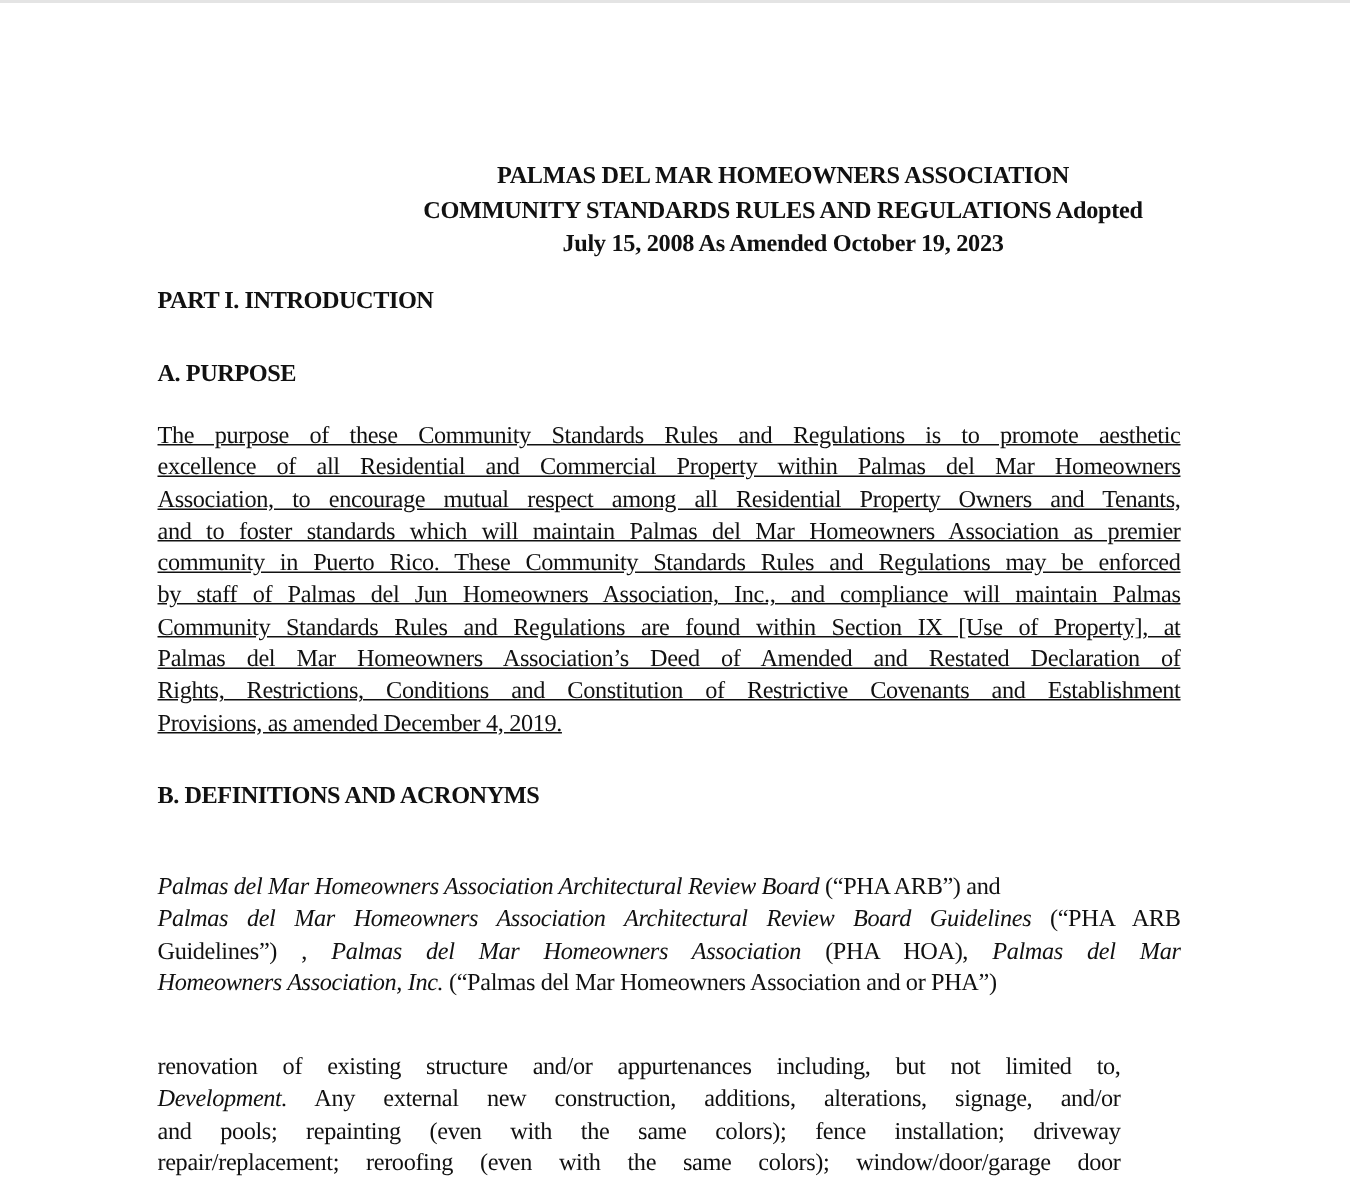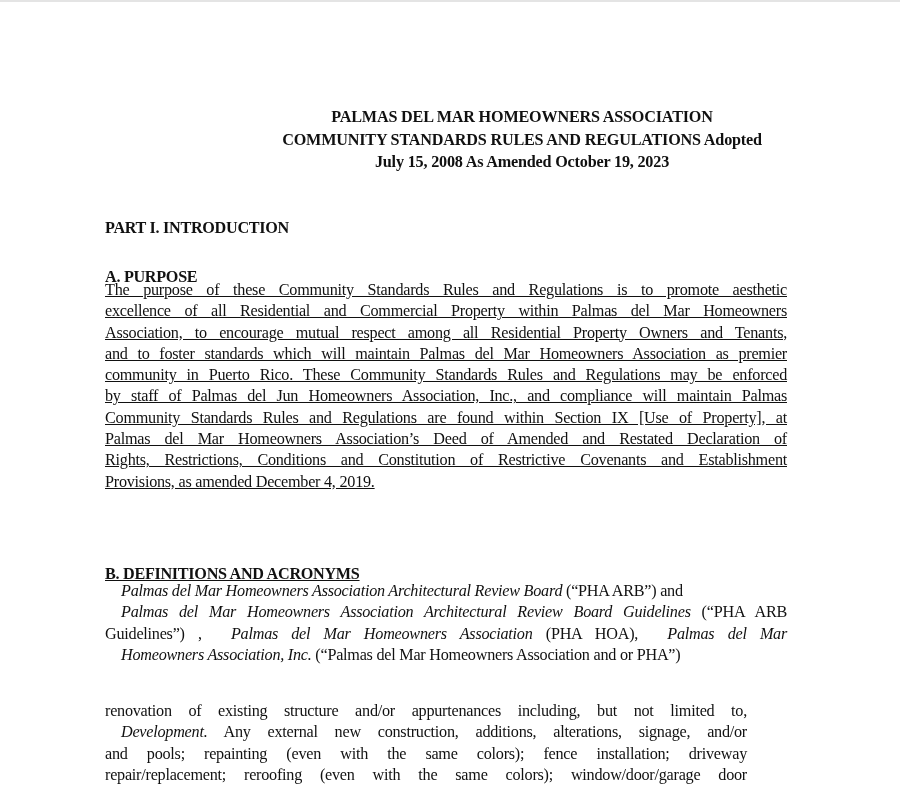--- a/index.html
+++ b/index.html
@@ -17,31 +17,31 @@
     .page {
       position: absolute; left: 105px; top: 0; width: 684px;
     }
     .title {
       position: absolute; left: 150px; top: 106px; width: 534px;
       text-align: center; font-weight: bold; font-size: 16.2px; line-height: 22.5px;
       letter-spacing: -0.2px;
     }
     .heading {
       position: absolute; left: 0; font-weight: bold; font-size: 16.2px;
-      letter-spacing: -0.3px; white-space: nowrap; margin-top: 28px;
+      letter-spacing: -0.3px; white-space: nowrap;
     }
     .para {
       position: absolute; left: 0; width: 682px;
       font-size: 16.2px; line-height: 21.3px; text-align: justify;
       letter-spacing: -0.25px;
     }
     .para .line { display: block; text-align: justify; text-align-last: justify; white-space: nowrap; }
     .para .line.last { text-align-last: left; }
     .para .line.ragged { text-align-last: left; }
-    em { font-style: italic; margin-left: 16px; }
+    em { font-style: italic; }
   </style>
 </head>
 <body>
 
 <div class="top-edge"></div>
 
 <div class="page">
 
   <div class="title">
     <div>PALMAS DEL MAR HOMEOWNERS ASSOCIATION</div>
@@ -59,21 +59,21 @@
     <span class="line">Association, to encourage mutual respect among all Residential Property Owners and Tenants,</span>
     <span class="line">and to foster standards which will maintain Palmas del Mar Homeowners Association as premier</span>
     <span class="line">community in Puerto Rico. These Community Standards Rules and Regulations may be enforced</span>
     <span class="line">by staff of Palmas del Jun Homeowners Association, Inc., and compliance will maintain Palmas</span>
     <span class="line">Community Standards Rules and Regulations are found within Section IX [Use of Property], at</span>
     <span class="line">Palmas del Mar Homeowners Association’s Deed of Amended and Restated Declaration of</span>
     <span class="line">Rights, Restrictions, Conditions and Constitution of Restrictive Covenants and Establishment</span>
     <span class="line last">Provisions, as amended December 4, 2019.</span>
   </div>
 
-  <div class="heading" style="top:537px;text-decoration:underline;">B. DEFINITIONS AND ACRONYMS</div>
+  <div class="heading" style="top:521px;">B. DEFINITIONS AND ACRONYMS</div>
 
   <div class="para" style="top:581px;">
     <span class="line ragged"><em>Palmas del Mar Homeowners Association Architectural Review Board</em><span> (“PHA ARB”) and</span></span>
     <span class="line"><em>Palmas del Mar Homeowners Association Architectural Review Board Guidelines</em><span> (“PHA ARB</span></span>
     <span class="line"><span>Guidelines”) , </span><em>Palmas del Mar Homeowners Association</em><span>  (PHA HOA), </span><em>Palmas del Mar</em></span>
     <span class="line last"><em>Homeowners Association, Inc.</em><span> (“Palmas del Mar Homeowners Association and or PHA”)</span></span>
   </div>
 
   <div class="para" style="top:701px; width:642px;">
     <span class="line">renovation of existing structure and/or appurtenances including, but not limited to,</span>

